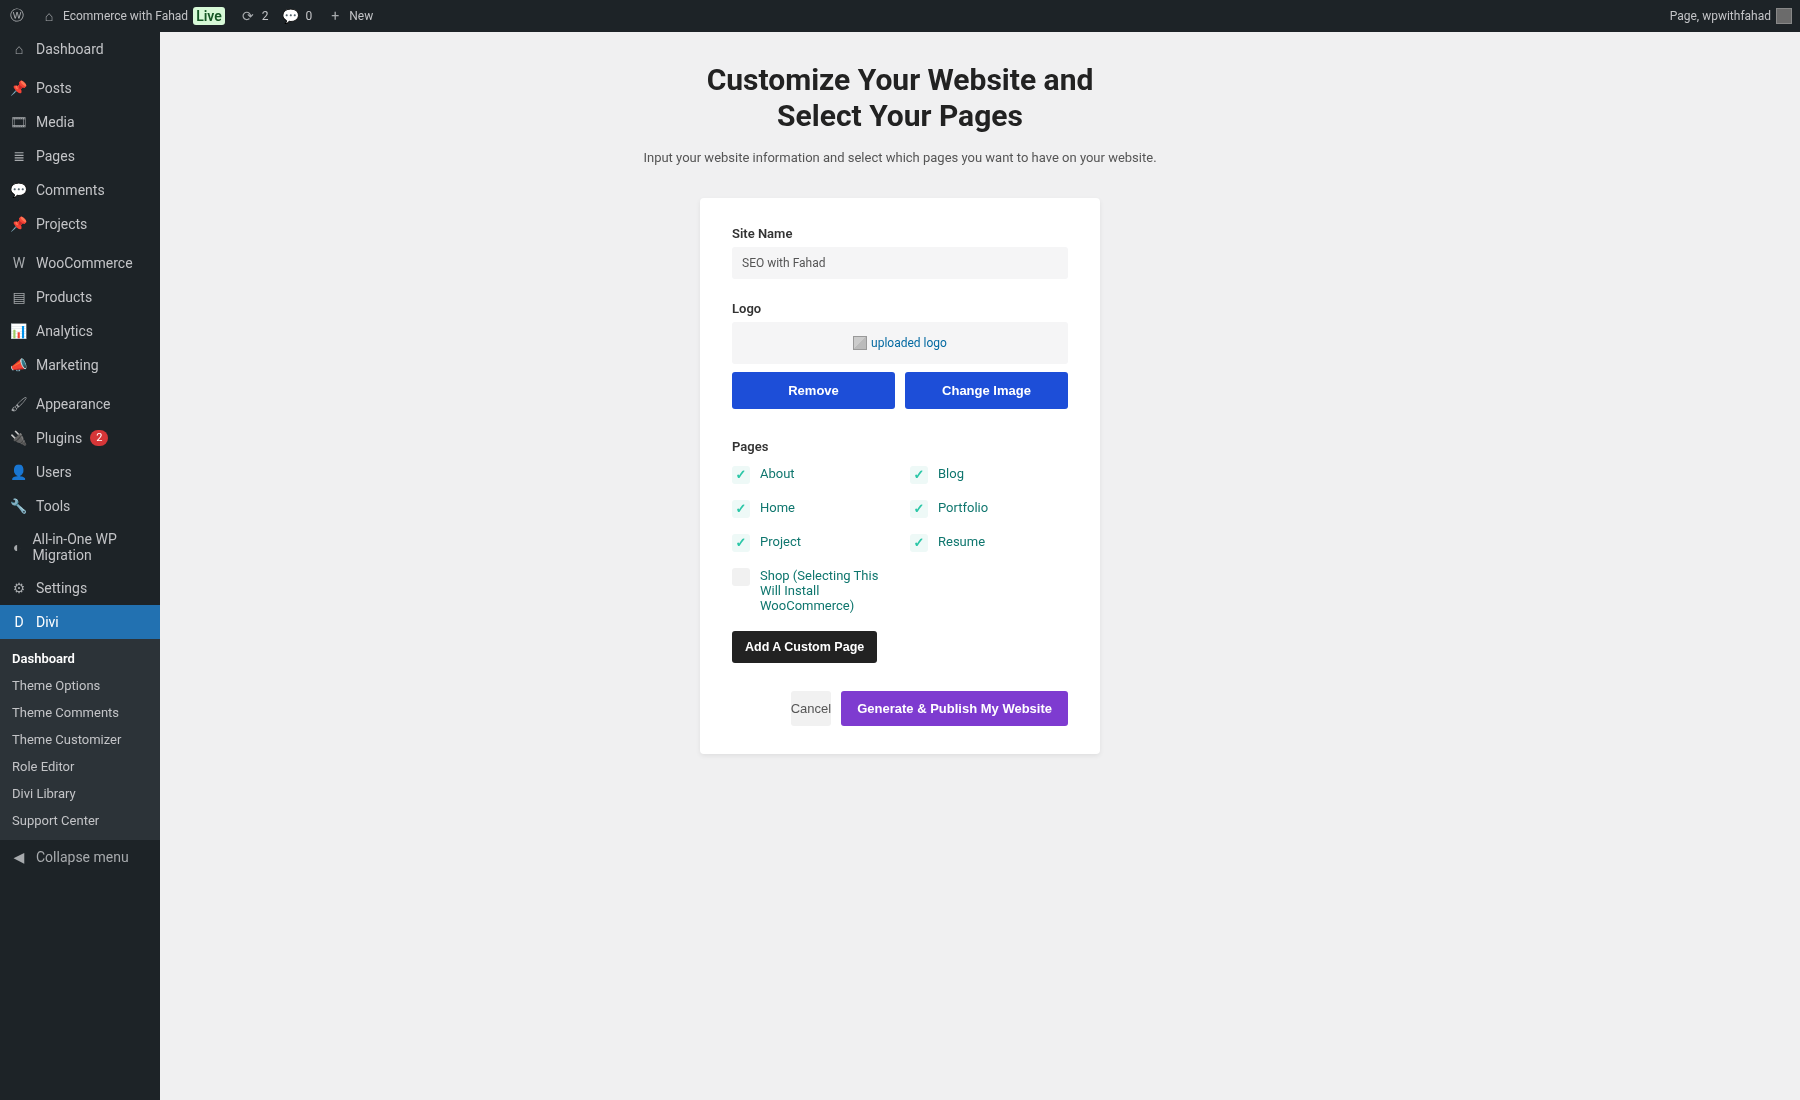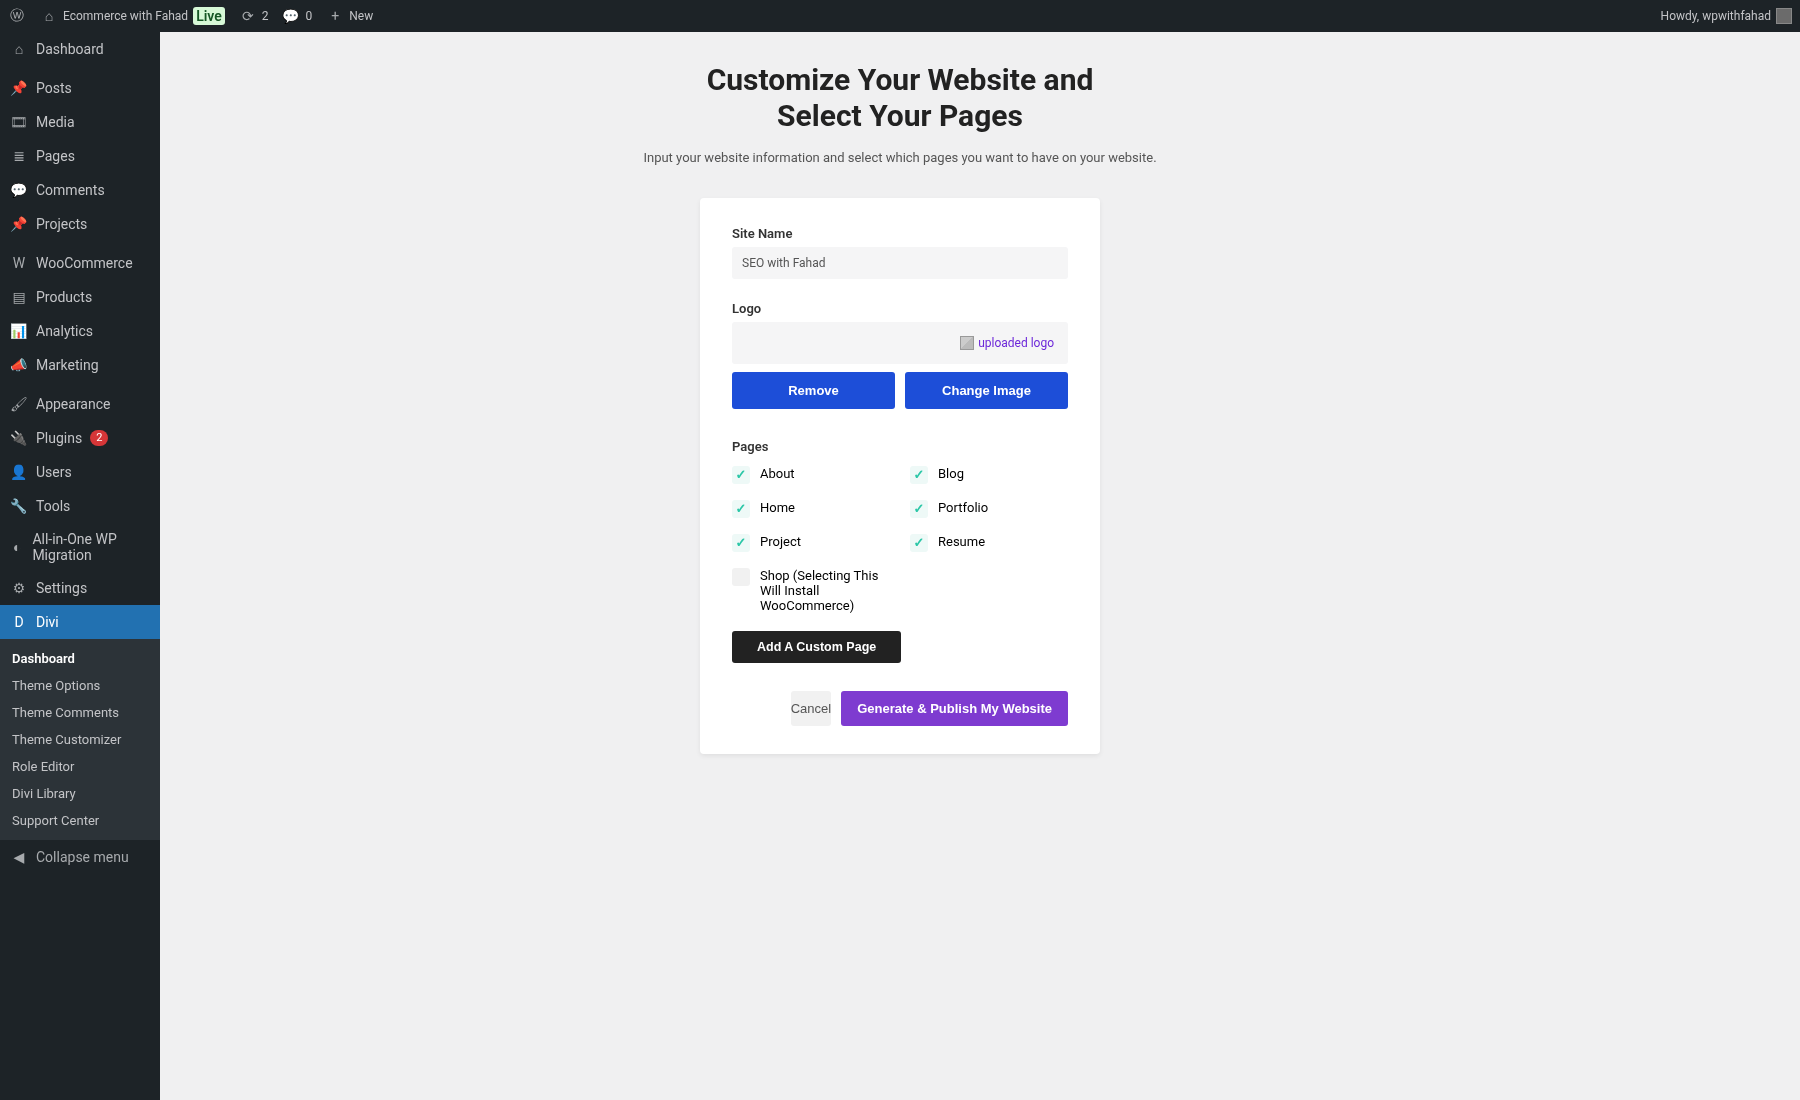--- a/index.html
+++ b/index.html
@@ -29,31 +29,31 @@
   .main { padding: 20px 0 40px; }
   .header-area { text-align: center; padding: 10px 20px 30px; }
   .header-area h1 { font-size: 30px; font-weight: 700; color: #222; line-height: 1.2; }
   .header-area p { color: #555; font-size: 13px; margin-top: 14px; line-height: 1.5; }
 
   .card { width: 400px; margin: 0 auto; background: #fff; border-radius: 4px; box-shadow: 0 2px 5px rgba(0,0,0,0.07); padding: 28px 32px; }
   .field-label { font-size: 13px; font-weight: 600; color: #333; margin-bottom: 6px; }
   .text-input { width: 100%; border: none; background: #f5f5f6; padding: 9px 10px; font-size: 12px; color: #555; border-radius: 3px; font-family: inherit; }
   .textarea { width: 100%; border: none; background: #f5f5f6; padding: 9px 10px; font-size: 12px; color: #555; border-radius: 3px; resize: none; height: 70px; font-family: inherit; }
   .section { margin-bottom: 22px; }
-  .logo-box { background: #f5f5f6; border-radius: 3px; padding: 14px; text-align: center; color: #6d28d9; font-size: 12px; display: flex; align-items: center; justify-content: flex-end; gap: 4px; }
+  .logo-box { background: #f5f5f6; border-radius: 3px; padding: 14px; text-align: center; color: #0369a1; font-size: 12px; display: flex; align-items: center; justify-content: center; gap: 4px; }
   .btn-row { display: flex; gap: 10px; margin-top: 8px; }
   .btn-dark { flex: 1; background: #1d4ed8; color: #fff; border: none; padding: 11px; font-size: 13px; font-weight: 600; border-radius: 3px; cursor: pointer; }
 
   .pages-grid { display: grid; grid-template-columns: 1fr 1fr; row-gap: 16px; column-gap: 20px; margin-top: 12px; }
-  .page-item { display: flex; align-items: flex-start; gap: 10px; font-size: 13px; color: #000000; }
+  .page-item { display: flex; align-items: flex-start; gap: 10px; font-size: 13px; color: #0f766e; }
   .chk { width: 18px; height: 18px; background: #eef9f7; border-radius: 3px; display: flex; align-items: center; justify-content: center; flex-shrink: 0; cursor: pointer; }
   .chk.checked::after { content: "✓"; color: #2bc7a7; font-size: 13px; font-weight: 700; }
   .chk.unchecked { background: #f1f1f1; }
 
-  .btn-small-dark { background: #222; color: #fff; border: none; padding: 9px 25px; font-size: 12.5px; font-weight: 600; border-radius: 3px; cursor: pointer; margin-top: 18px; }
+  .btn-small-dark { background: #222; color: #fff; border: none; padding: 9px 13px; font-size: 12.5px; font-weight: 600; border-radius: 3px; cursor: pointer; margin-top: 18px; }
 
   .footer-row { display: flex; justify-content: flex-end; gap: 10px; margin-top: 28px; }
   .btn-cancel { background: #f1f1f1; color: #555; border: none; padding: 10px 0; font-size: 13px; font-weight: 500; border-radius: 3px; cursor: pointer; }
   .btn-primary { background: #7e3bd0; color: #fff; border: none; padding: 10px 16px; font-size: 13px; font-weight: 600; border-radius: 3px; cursor: pointer; }
 
   .i { width: 18px; height: 18px; display: inline-flex; align-items: center; justify-content: center; font-size: 14px; color: #a7aaad; }
   .sidebar .active .i { color: #fff; }
 
   .underline-err { text-decoration: underline wavy #d63638; text-decoration-thickness: 1px; }
 
@@ -80,21 +80,21 @@
       <span class="i">💬</span>
       <span>0</span>
     </div>
     <div class="item">
       <span class="i">+</span>
       <span>New</span>
     </div>
   </div>
   <div class="spacer"></div>
   <div class="item">
-    <span>Howdy, wpwithfahad</span>
+    <span>Page, wpwithfahad</span>
     <span class="avatar"></span>
   </div>
 </div>
 
 <div class="sidebar">
   <div id="sidebar-items">
       <div class="menu-item">
         <span class="i">⌂</span>
         <span>Dashboard</span>
       </div>

